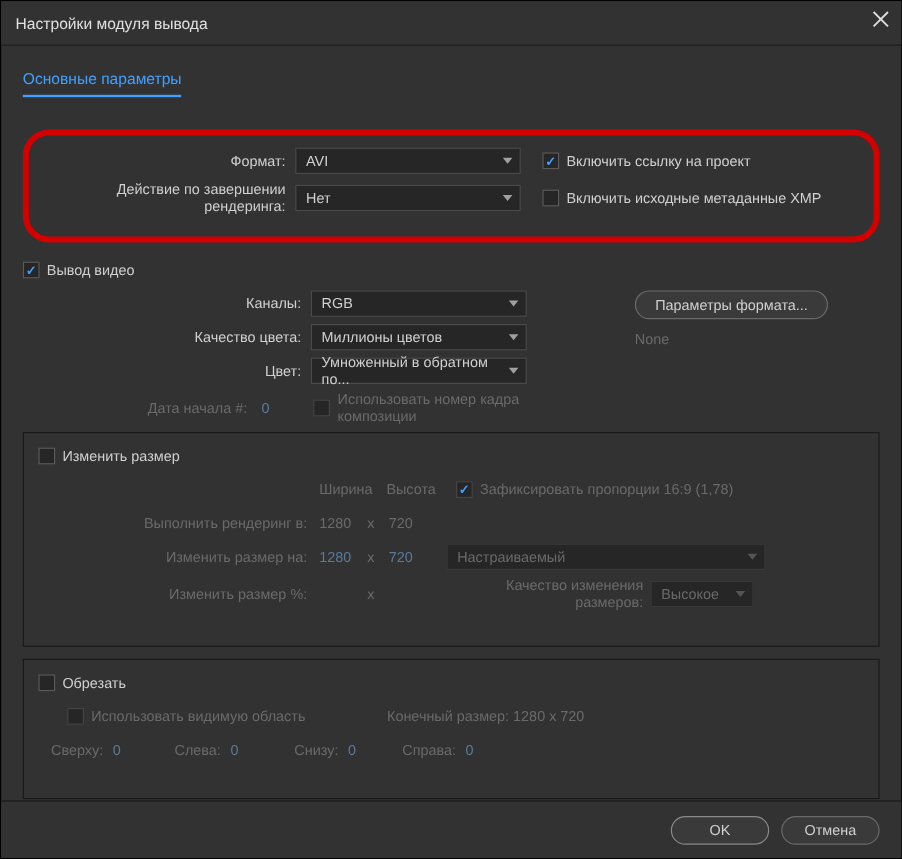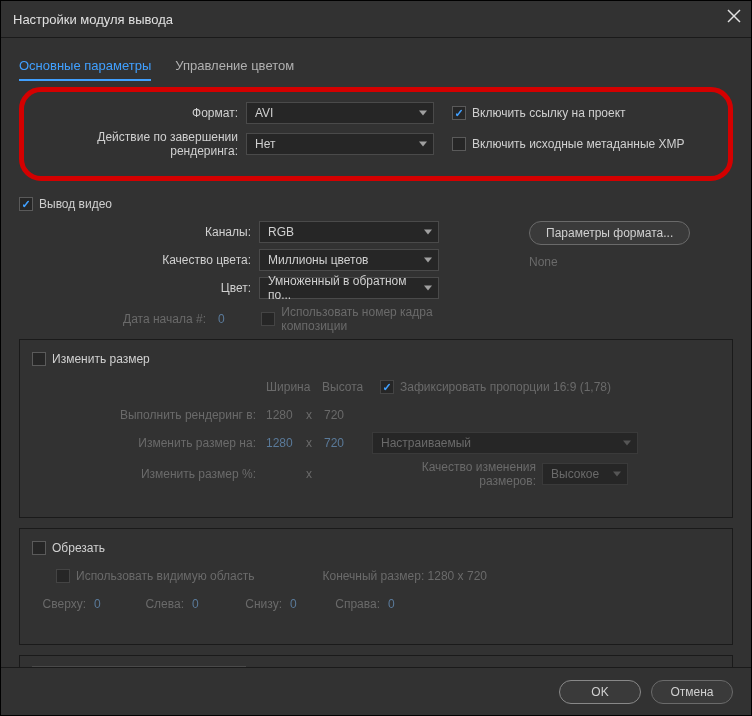--- a/index.html
+++ b/index.html
@@ -3,21 +3,21 @@
 <meta charset="utf-8">
 <style>
   * { box-sizing: border-box; margin: 0; padding: 0; font-family: "Segoe UI", Arial, sans-serif; }
   body { background: #1a1a1a; width: 752px; height: 716px; overflow: hidden; }
   .window { width: 752px; height: 716px; background: #323232; border: 1px solid #000; }
   .titlebar { height: 36px; background: #323232; display: flex; align-items: center; padding: 0 12px; position: relative; }
   .titlebar-text { color: #e0e0e0; font-size: 13px; }
   .close-btn { position: absolute; right: 10px; top: 8px; color: #e0e0e0; cursor: pointer; }
   .titlebar-sep { height: 1px; background: #1a1a1a; }
   .content { padding: 20px 18px 0 18px; height: calc(100% - 37px - 48px); overflow: hidden; }
-  .tabs { display: flex; gap: 24px; margin-bottom: 6px; }
+  .tabs { display: flex; gap: 41px; margin-bottom: 27px; }
   .tab { color: #b0b0b0; font-size: 13px; padding-bottom: 6px; cursor: pointer; }
   .tab.active { color: #41a0ff; border-bottom: 2px solid #41a0ff; }
   .highlight-box { border: 5px solid #d40000; border-radius: 22px; padding: 10px 14px 12px 14px; margin-bottom: 12px; }
   .row { display: flex; align-items: center; margin-bottom: 6px; min-height: 22px; }
   .label { color: #d0d0d0; font-size: 12px; text-align: right; }
   .label.dim { color: #6a6a6a; }
   .select { background: #262626; border: 1px solid #4a4a4a; color: #d0d0d0; font-size: 12px; height: 22px; padding: 0 20px 0 8px; position: relative; display: flex; align-items: center; cursor: pointer; }
   .select.dim { color: #6a6a6a; border-color: #3a3a3a; }
   .select::after { content: ""; position: absolute; right: 6px; top: 50%; transform: translateY(-50%); border-left: 4px solid transparent; border-right: 4px solid transparent; border-top: 5px solid #a0a0a0; }
   .select.dim::after { border-top-color: #555; }
@@ -49,21 +49,20 @@
           <line x1="13" y1="1" x2="1" y2="13" stroke="#e0e0e0" stroke-width="1.5"></line>
         </svg>
     </span>
   </div>
   <div class="titlebar-sep"></div>
 
   <div class="content">
 
     <div class="tabs">
       <div class="tab active">Основные параметры</div>
-      <div class="tab">Управление цветом</div>
     </div>
 
     <div class="highlight-box">
       <div class="row">
         <span class="label" style="width:200px;">Формат:</span>
         <div class="select" style="width:188px; margin-left:8px;">
             <span>AVI</span>
           </div>
         <span class="checkbox checked" style="margin-left:18px;"></span>
         <span class="check-label">Включить ссылку на проект</span>

